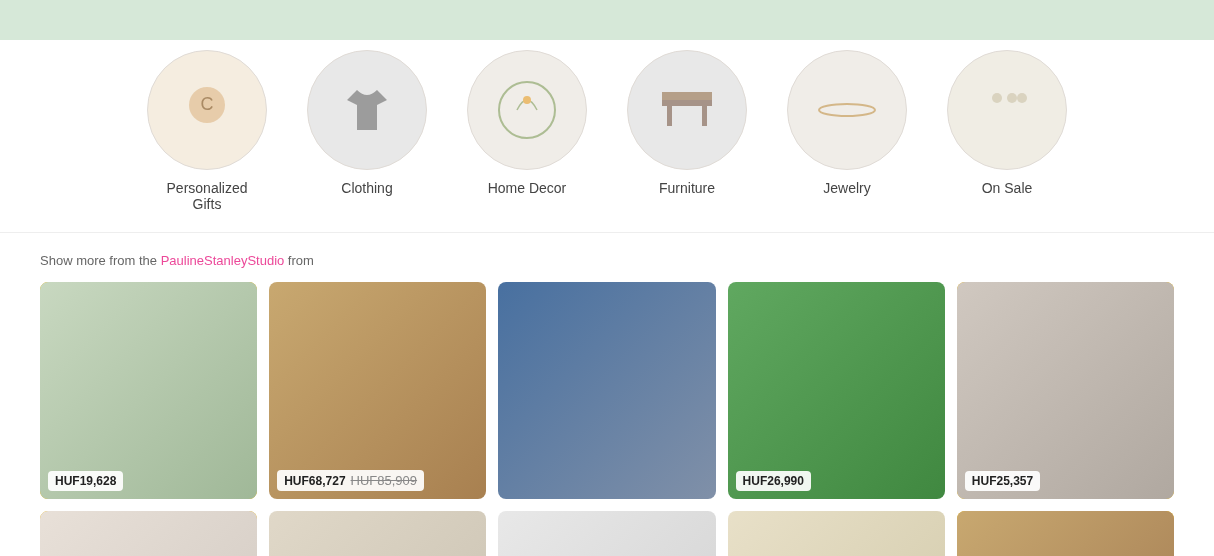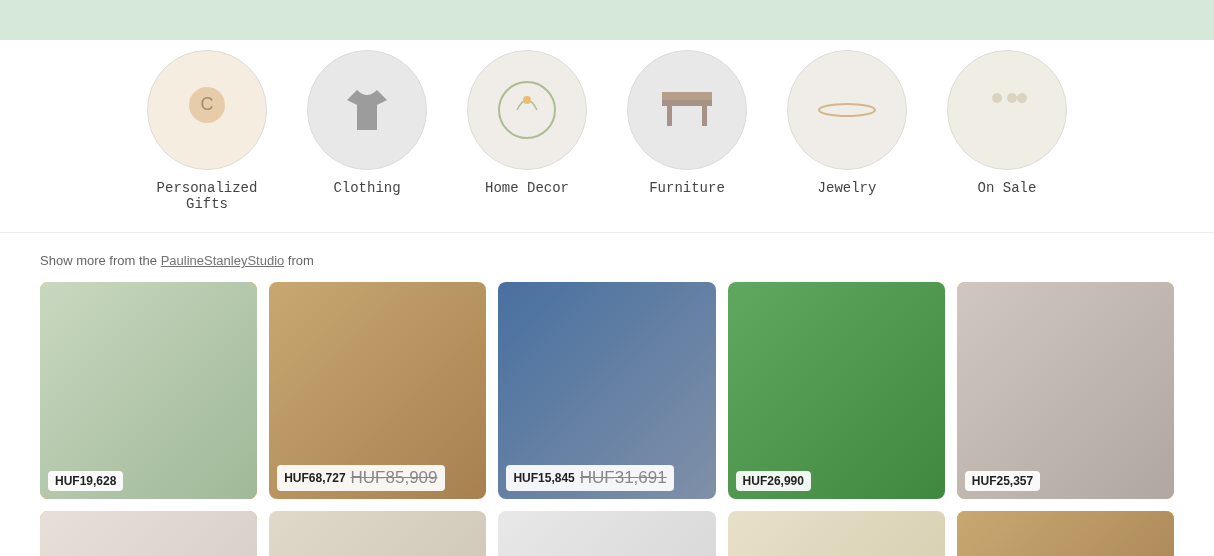--- a/index.html
+++ b/index.html
@@ -45,21 +45,20 @@
       width: 80px;
       height: 80px;
       opacity: 0.7;
     }
 
     .category-label {
       font-size: 14px;
       text-align: center;
       color: #444;
       max-width: 120px;
-      font-family: Liberation Mono, monospace;
     }
 
     .recently-section {
       padding: 20px 40px;
     }
 
     .recently-header {
       display: flex;
       justify-content: space-between;
       align-items: center;
@@ -71,22 +70,21 @@
       font-weight: 700;
       color: #222;
     }
 
     .show-more-text {
       font-size: 13px;
       color: #666;
     }
 
     .show-more-text a {
-      color: #737373;
-      text-decoration: underline;
+      color: #ec4899;
     }
 
     .products-grid {
       display: grid;
       grid-template-columns: repeat(5, 1fr);
       gap: 12px;
     }
 
     .product-card {
       border-radius: 8px;
@@ -118,21 +116,21 @@
       color: #222;
       display: flex;
       align-items: center;
       gap: 5px;
     }
 
     .price-original {
       font-weight: 400;
       color: #888;
       text-decoration: line-through;
-      font-size: 17px;
+      font-size: 13px;
     }
 
     
     .cat-personalized { background: #f5ede0; }
     .cat-homedecor { background: #f0ede8; }
     .cat-clothing { background: #e8e8e8; }
     .cat-jewelry { background: #f0ede8; }
     .cat-furniture { background: #e8e8e8; }
     .cat-onsale { background: #f0ede4; }
 
@@ -231,24 +229,20 @@
       </div>
       <div class="product-card">
         <div class="product-img-placeholder prod-2" style="width: 100%; aspect-ratio: 1 / 1;"></div>
         <div class="price-badge">
           <span>HUF68,727</span>
           <span class="price-original">HUF85,909</span>
         </div>
       </div>
       <div class="product-card">
         <div class="product-img-placeholder prod-3" style="width: 100%; aspect-ratio: 1 / 1;"></div>
-        <div class="price-badge">
-          <span>HUF15,845</span>
-          <span class="price-original">HUF31,691</span>
-        </div>
       </div>
       <div class="product-card">
         <div class="product-img-placeholder prod-4" style="width: 100%; aspect-ratio: 1 / 1;"></div>
         <div class="price-badge">
           <span>HUF26,990</span>
         </div>
       </div>
       <div class="product-card">
         <div class="product-img-placeholder prod-5" style="width: 100%; aspect-ratio: 1 / 1;"></div>
         <div class="price-badge">

